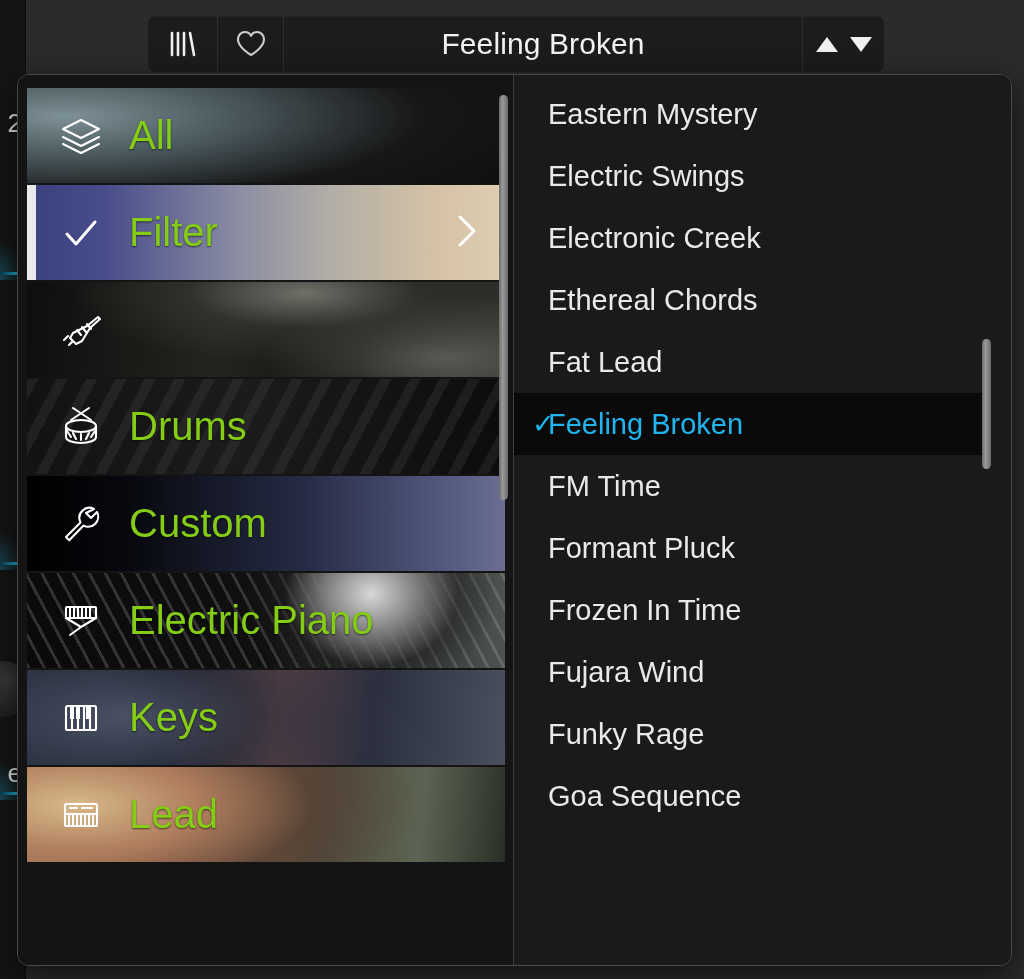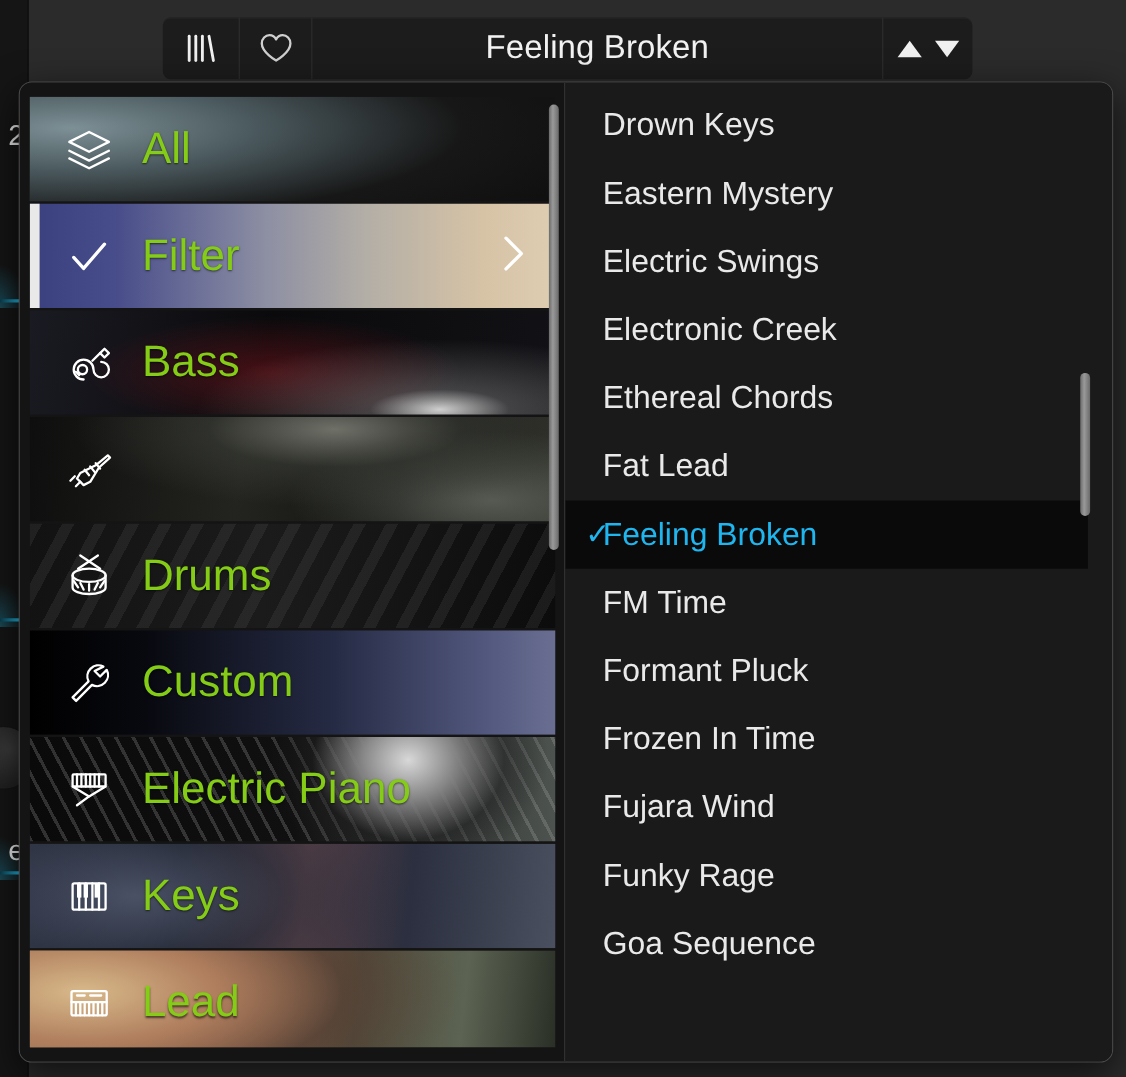--- a/index.html
+++ b/index.html
@@ -261,35 +261,20 @@
               <svg width="40" height="40" viewBox="0 0 40 40">
                 <path d="M6 21 L15 31 L34 9" fill="none" stroke="#ffffff" stroke-width="3" stroke-linecap="round" stroke-linejoin="round"></path>
               </svg>
             </div>
             <div class="cat-label">Filter</div>
             <div class="cat-chev"><svg width="30" height="40" viewBox="0 0 30 40">
                 <path d="M9 6 L23 20 L9 34" fill="none" stroke="#ffffff" stroke-width="3" stroke-linecap="round" stroke-linejoin="round"></path>
               </svg></div>
           </div>
           <div class="cat-row">
-            <div class="thumb th-bass"></div>
-            <div class="cat-icon">
-              <svg width="46" height="46" viewBox="0 0 46 46">
-                <g fill="none" stroke="#ffffff" stroke-width="2.1" stroke-linecap="round" stroke-linejoin="round">
-      <path d="M18 38 a9 9 0 1 1 9-9 a7 7 0 1 0 7-7"></path>
-      <circle cx="17" cy="29" r="4.2"></circle>
-      <path d="M26 21 L33 14"></path>
-                  <path d="M33 14 l4 -4 l4 4 l-4 4 z"></path>
-      <path d="M11 31 l3 3"></path>
-                </g>
-              </svg>
-            </div>
-            <div class="cat-label">Bass</div>
-          </div>
-          <div class="cat-row">
             <div class="thumb th-brass"></div>
             <div class="cat-icon">
               <svg width="48" height="48" viewBox="0 0 48 48">
                 <g fill="none" stroke="#ffffff" stroke-width="2.1" stroke-linecap="round" stroke-linejoin="round">
       <path d="M41 11 L30 20 L16 27 L13 32 L19 38 L25 35 L33 22 L43 13 Z"></path>
       <path d="M20 24 l4 5"></path>
                   <path d="M25 21 l4 5"></path>
                   <path d="M30 18 l4 5"></path>
       <path d="M11 30 l-4 4"></path>
                   <path d="M16 35 l-4 4"></path>
@@ -365,23 +350,20 @@
             </div>
             <div class="cat-label">Lead</div>
           </div>
         </div>
       <div class="scroll-left"></div>
     </div>
 
     <div class="preset-panel">
       <div id="preset-list">
           <div class="preset-row">
-            <span class="preset-label">Drown Keys</span>
-          </div>
-          <div class="preset-row">
             <span class="preset-label">Eastern Mystery</span>
           </div>
           <div class="preset-row">
             <span class="preset-label">Electric Swings</span>
           </div>
           <div class="preset-row">
             <span class="preset-label">Electronic Creek</span>
           </div>
           <div class="preset-row">
             <span class="preset-label">Ethereal Chords</span>

